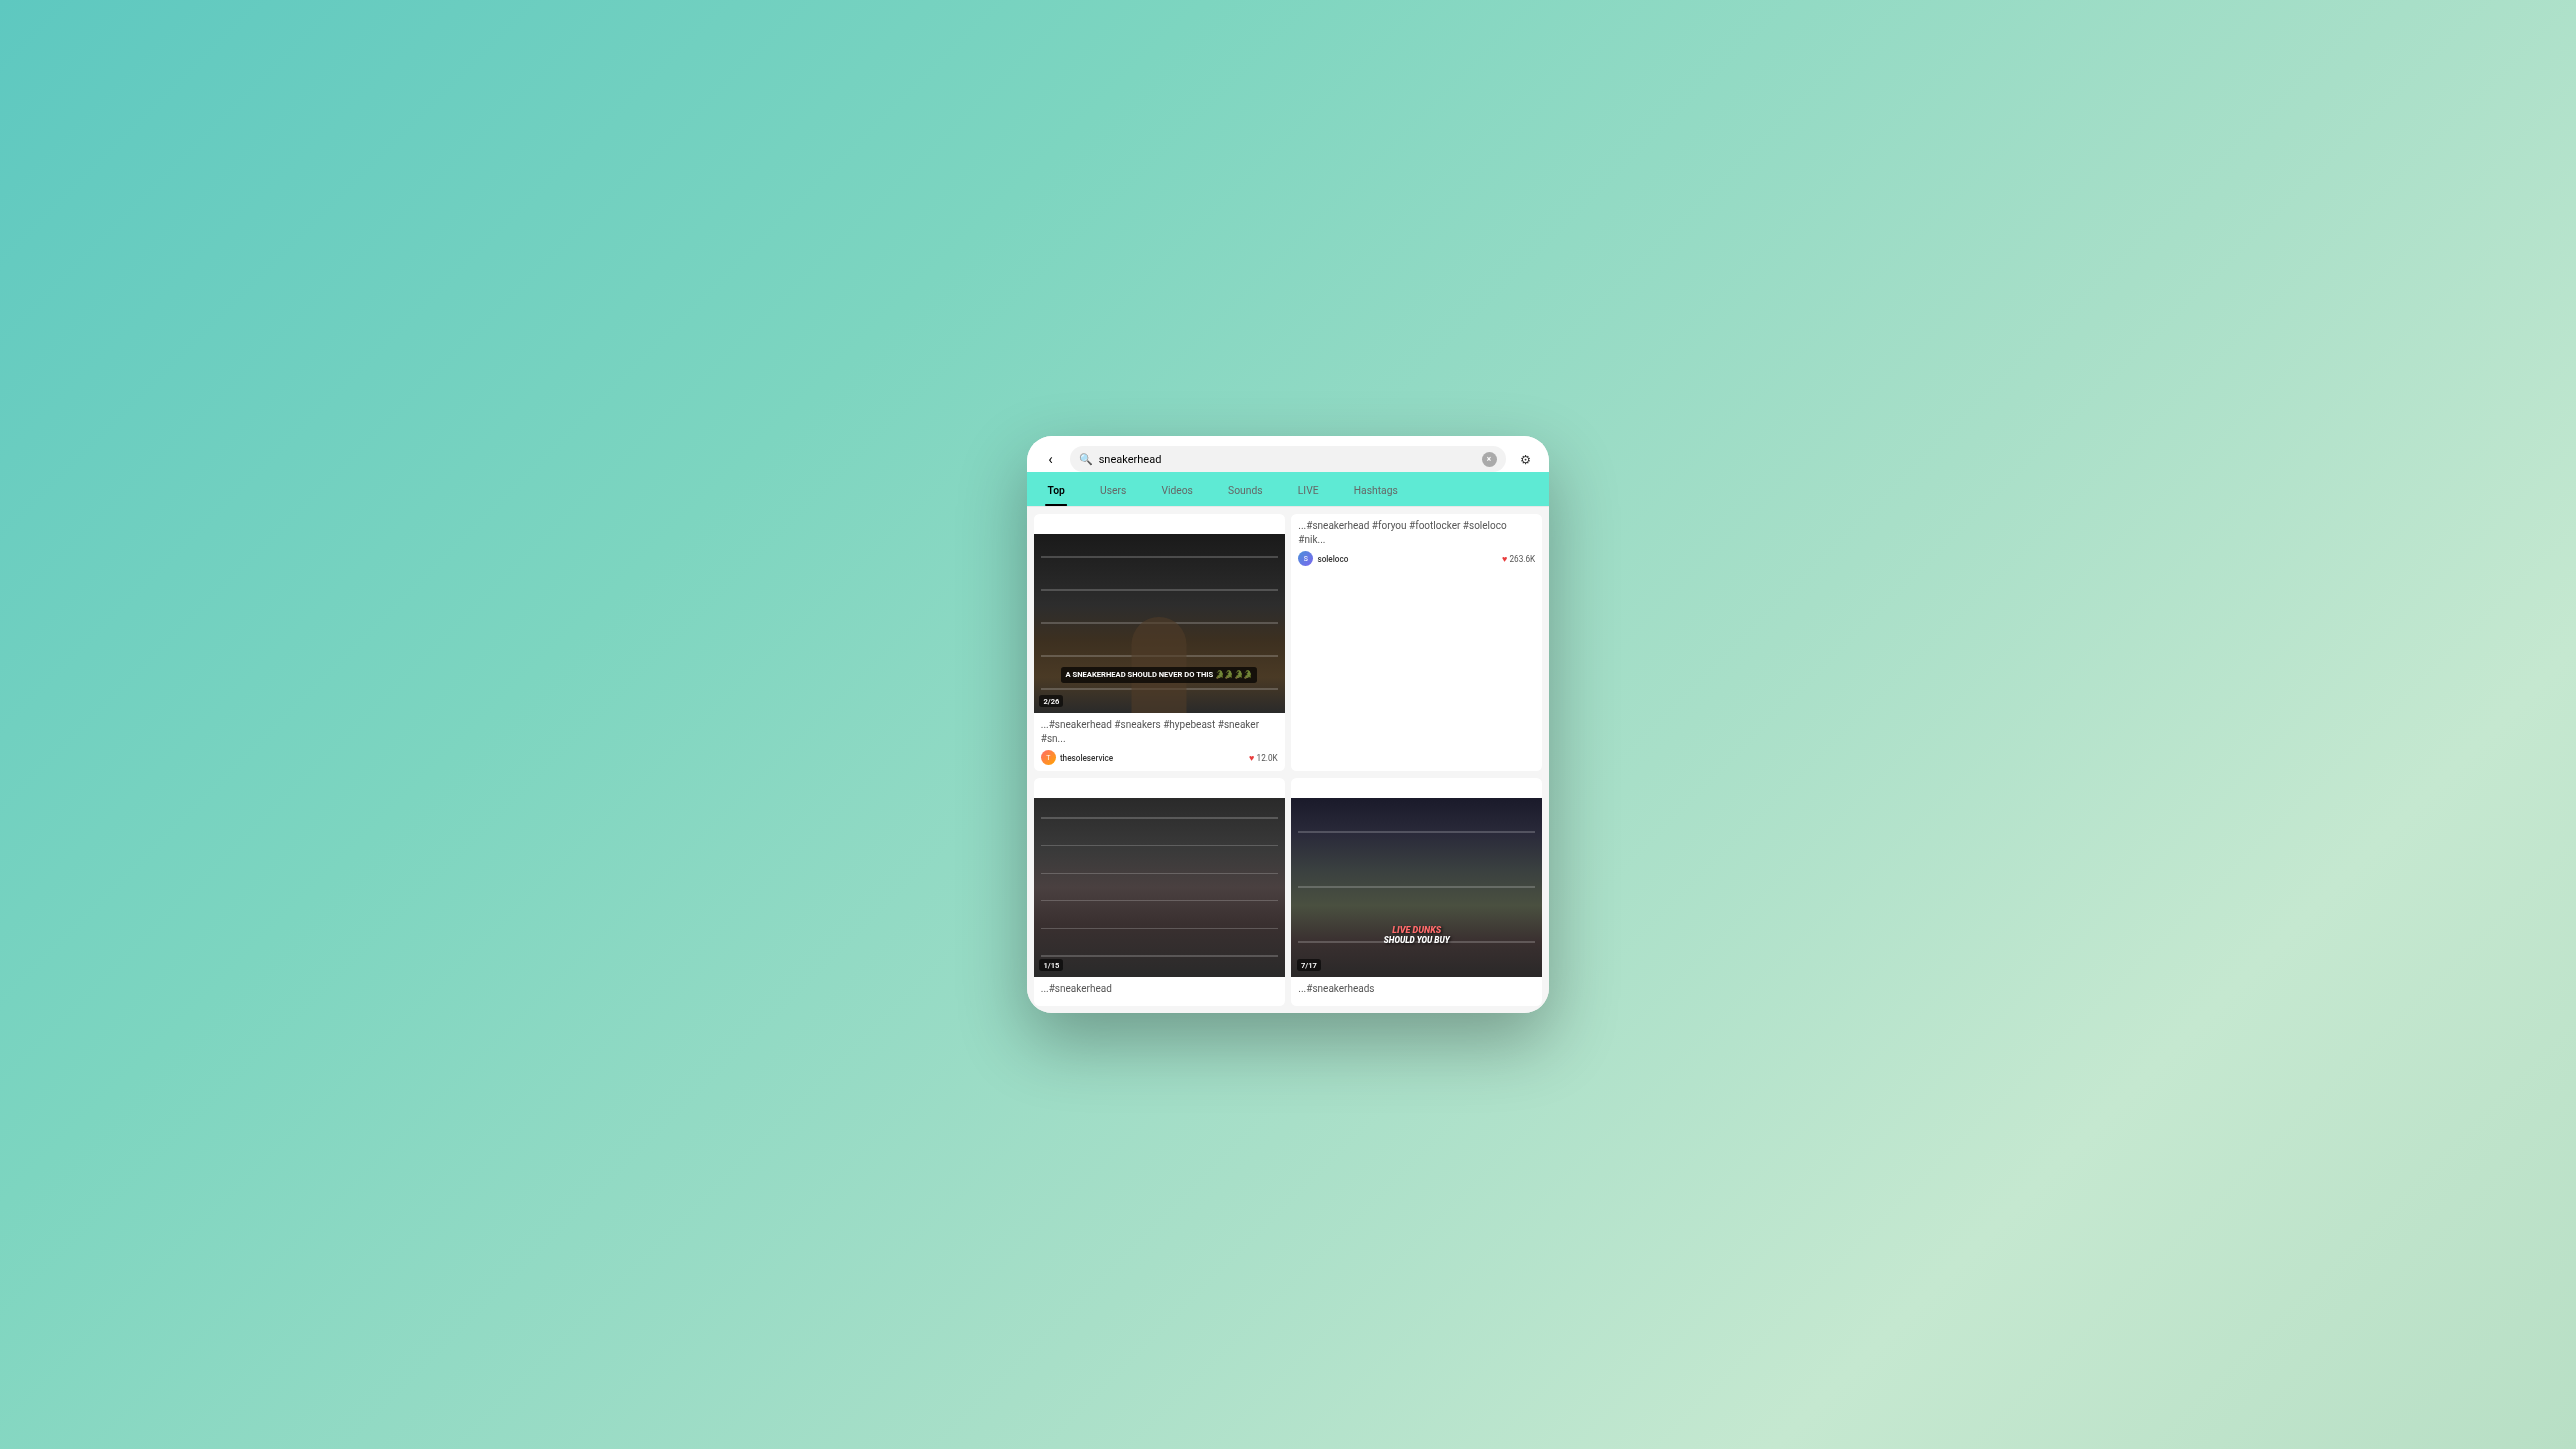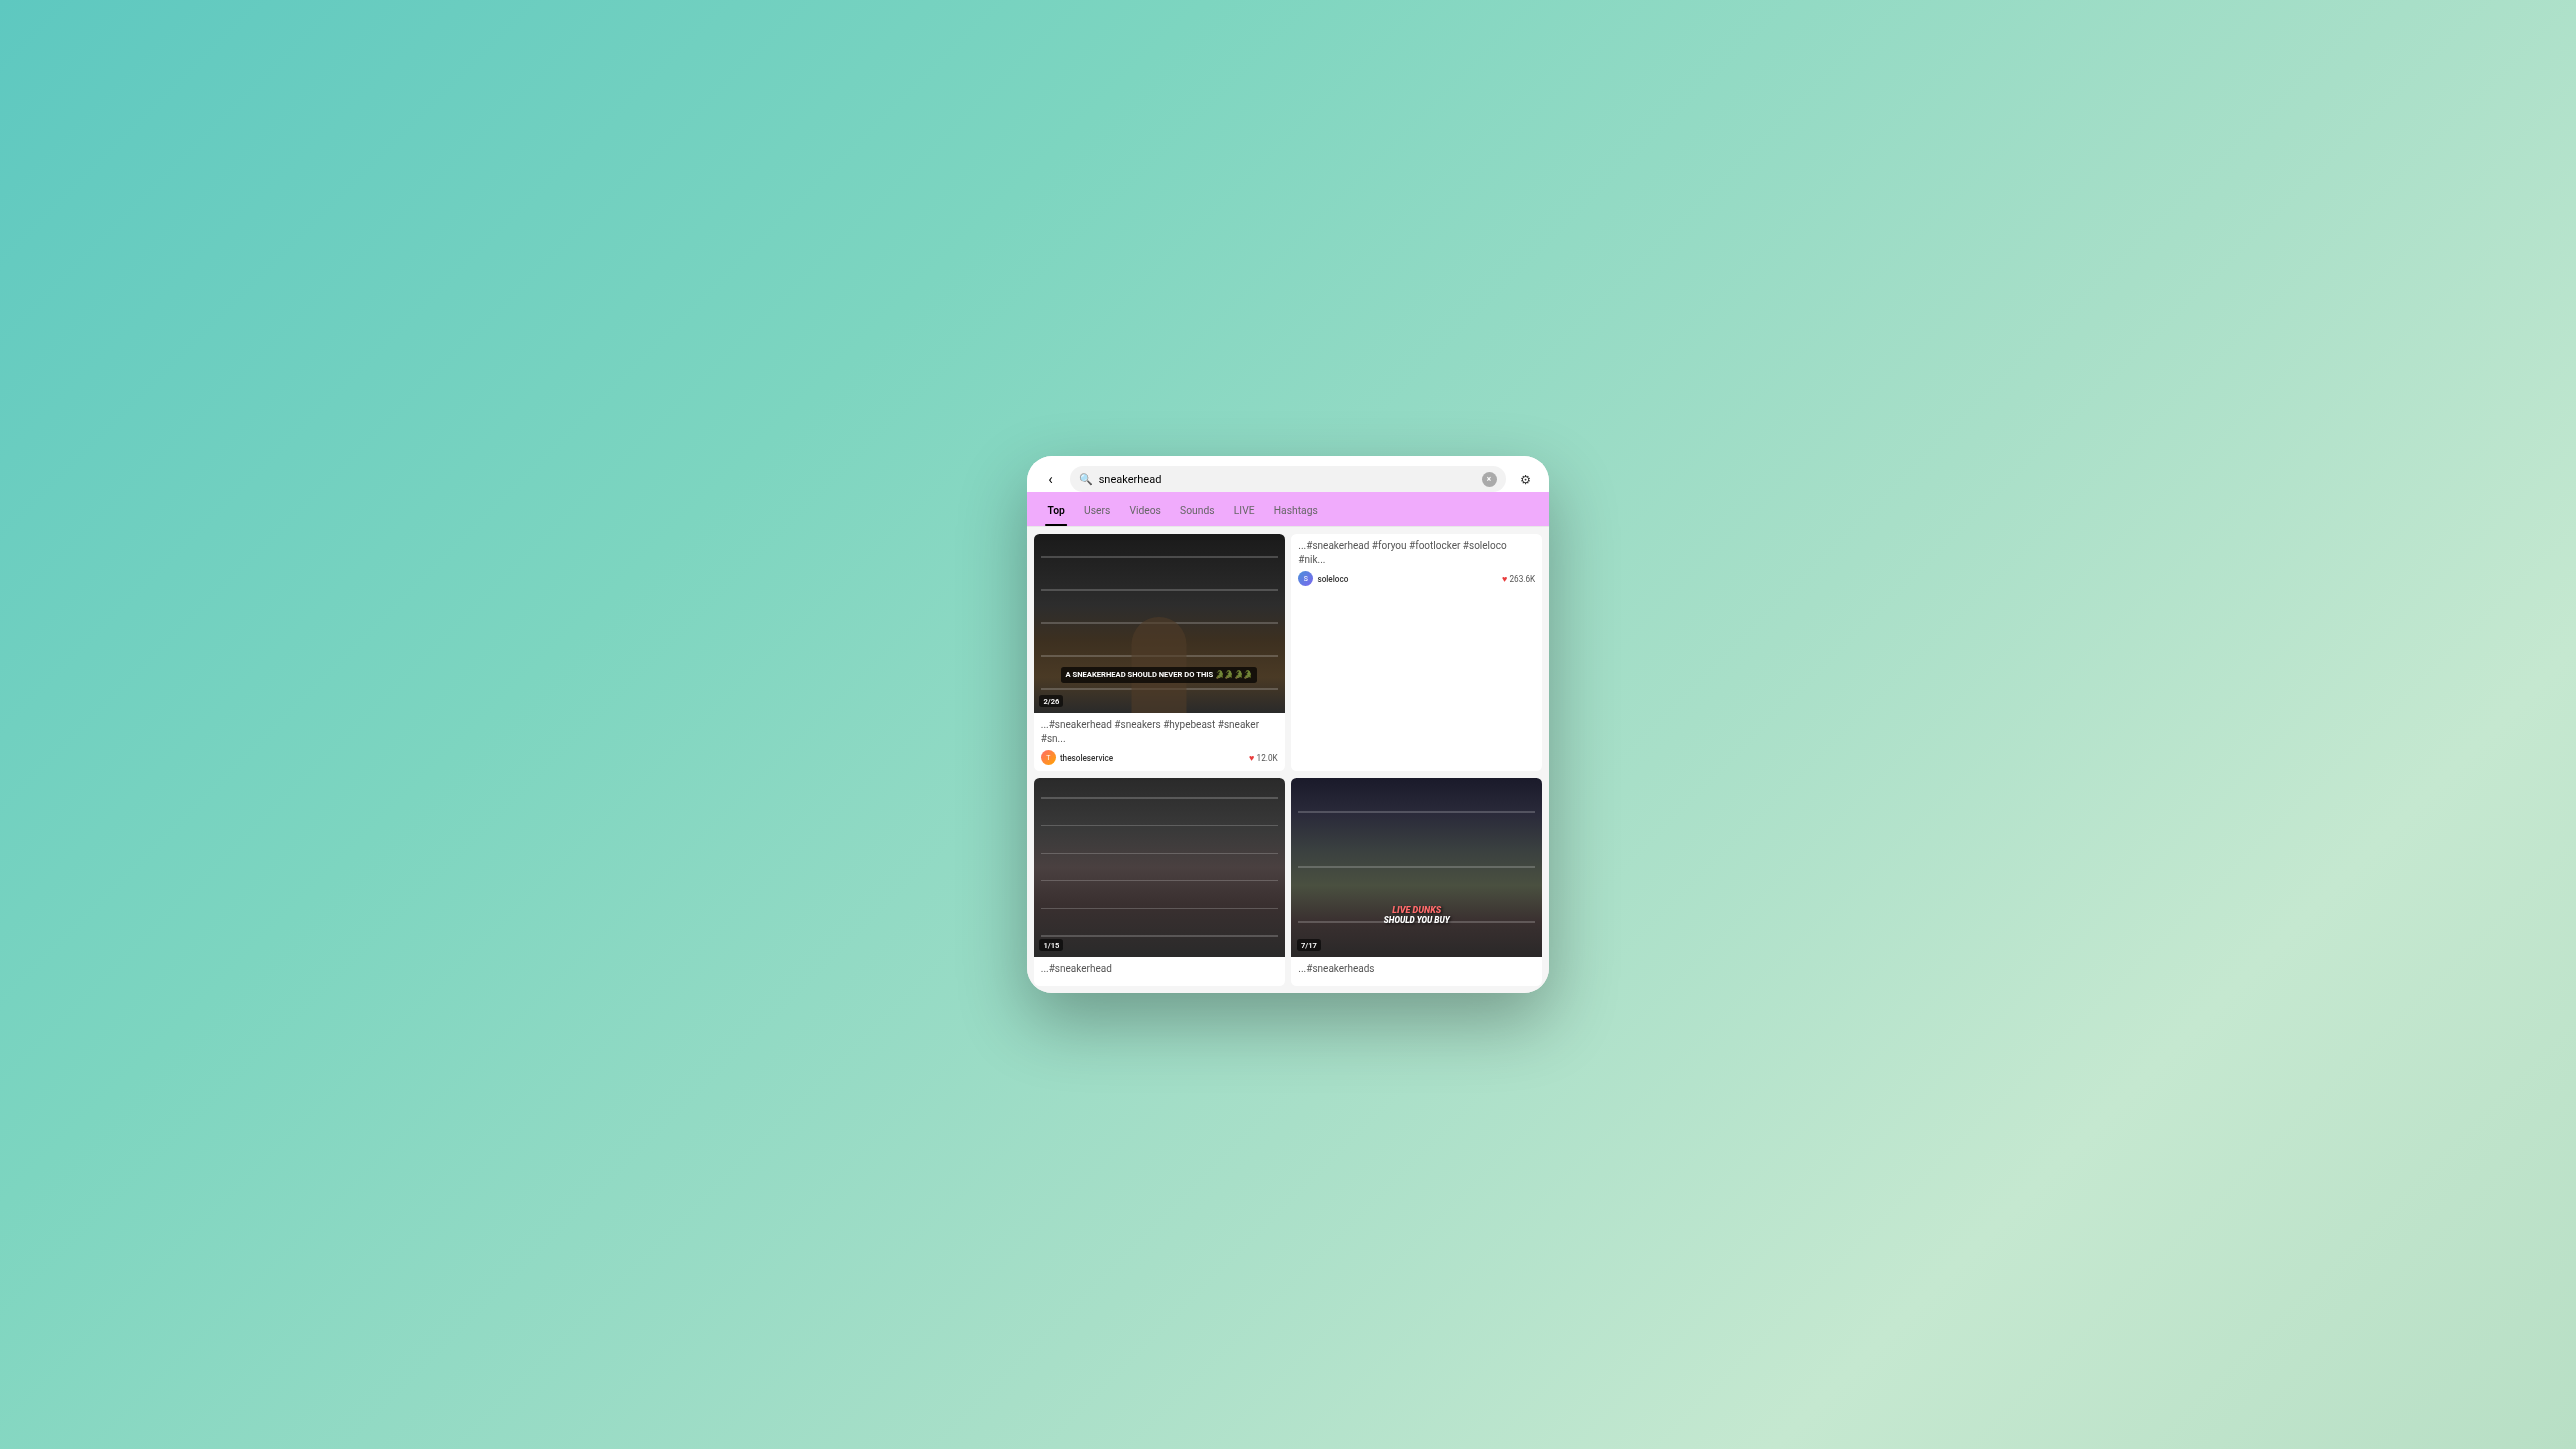--- a/index.html
+++ b/index.html
@@ -94,25 +94,25 @@
       flex-shrink: 0;
     }
 
     .filter-icon {
       font-size: 12.4px;
       color: #333;
     }
 
     
     .tabs {
-      background: #f0abfc;
+      background: #5eead4;
       display: flex;
       padding: 6.9px 11px 0;
       border-bottom: 0.7px solid #e8e8e8;
-      gap: 0;
+      gap: 16px;
     }
 
     .tab {
       padding: 5.5px 9.6px 8.2px;
       font-size: 10.3px;
       color: #666;
       cursor: pointer;
       position: relative;
       white-space: nowrap;
     }
@@ -147,20 +147,21 @@
       background: #fff;
       border-radius: 5.5px;
       overflow: hidden;
     }
 
     .video-thumb {
       position: relative;
       width: 100%;
       height: 179px;
       overflow: hidden;
+      margin-top: 20px;
     }
 
     .thumb-1 {
       background: linear-gradient(180deg, #1a1a1a 0%, #2d2d2d 40%, #3d3020 60%, #4a3a25 80%, #2a2a2a 100%);
     }
 
     .thumb-2 {
       background: linear-gradient(180deg, #1a1a1a 0%, #2a2a2a 30%, #3a3a3a 60%, #5a4a3a 80%, #3a3020 100%);
     }
 

